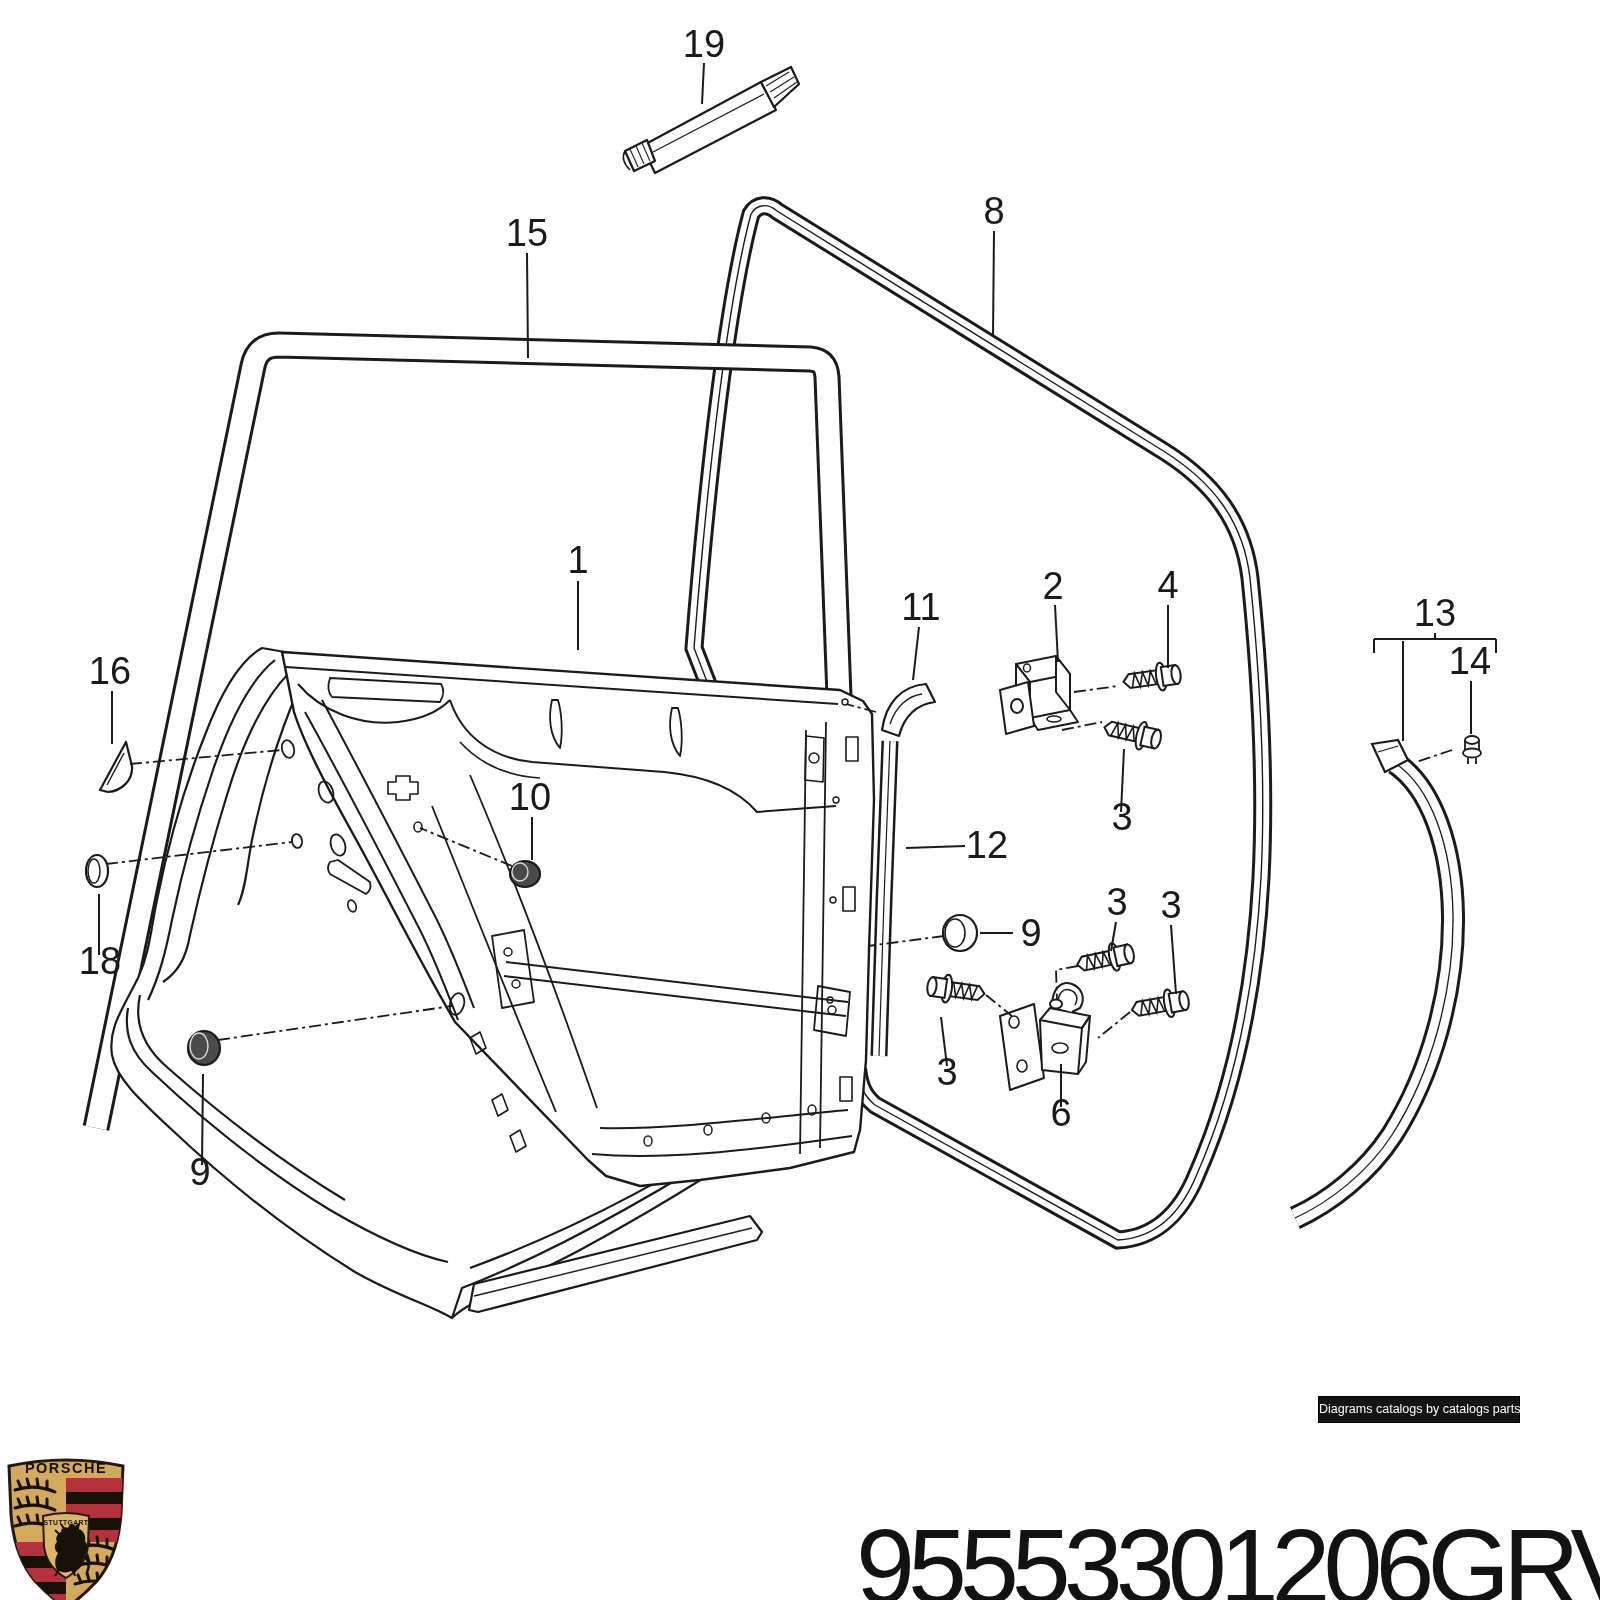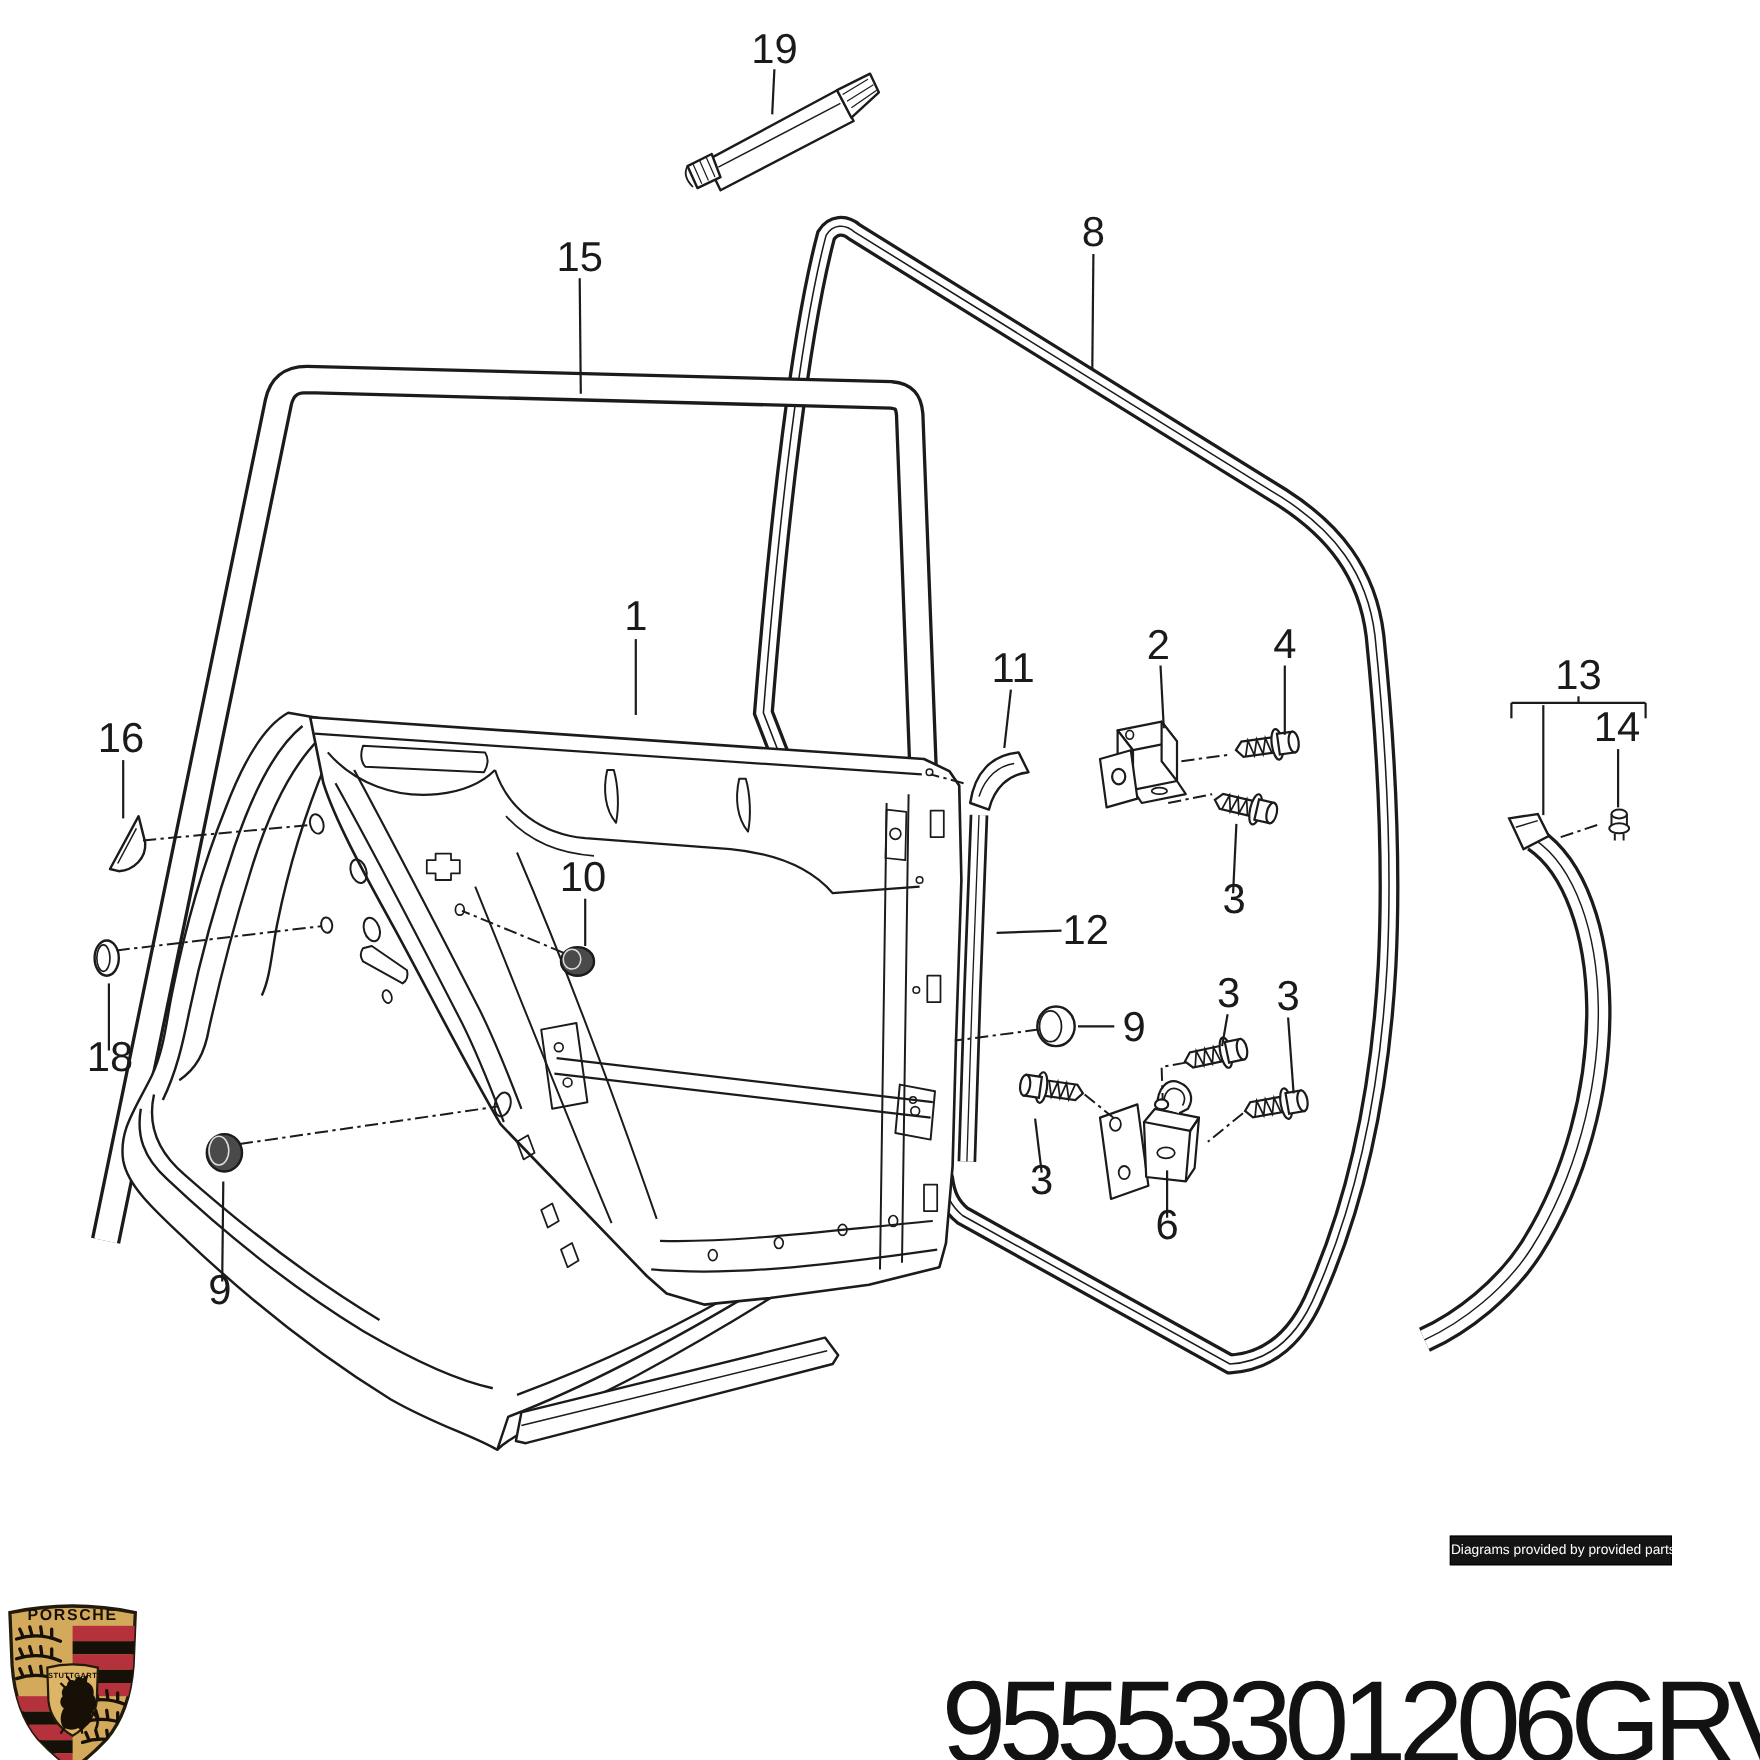--- a/index.html
+++ b/index.html
@@ -284,16 +284,16 @@
     <g>
       <path d="M52 118 C49 112 50 106 53 101 C49 98 49 93 52 90 C50 86 52 82 56 80 C56 76 60 74 63 76 C64 72 68 71 70 74 L75 70 L74 77 C79 79 81 84 80 89 C84 94 83 101 78 105 C80 110 77 116 71 118 L70 122 L66 119 C62 121 57 121 52 118 Z" fill="#171007"></path>
       <path d="M54 118 L50 124 M68 118 L70 124 M56 84 L50 78 M60 78 L56 72" stroke="#171007" stroke-width="2" fill="none"></path>
       <path d="M78 104 C84 108 85 114 82 120" stroke="#171007" stroke-width="2.5" fill="none"></path>
     </g>
     <text class="crest-brand" x="61" y="21">PORSCHE</text>
     <text class="crest-city" x="61" y="73">STUTTGART</text>
   </g>
 </svg>
 
-<div class="badge">Diagrams provided by provided parts</div>
+<div class="badge">Diagrams catalogs by catalogs parts</div>
 <div class="part-number">95553301206GRV</div>
 
 </div>
 
 </body></html>

